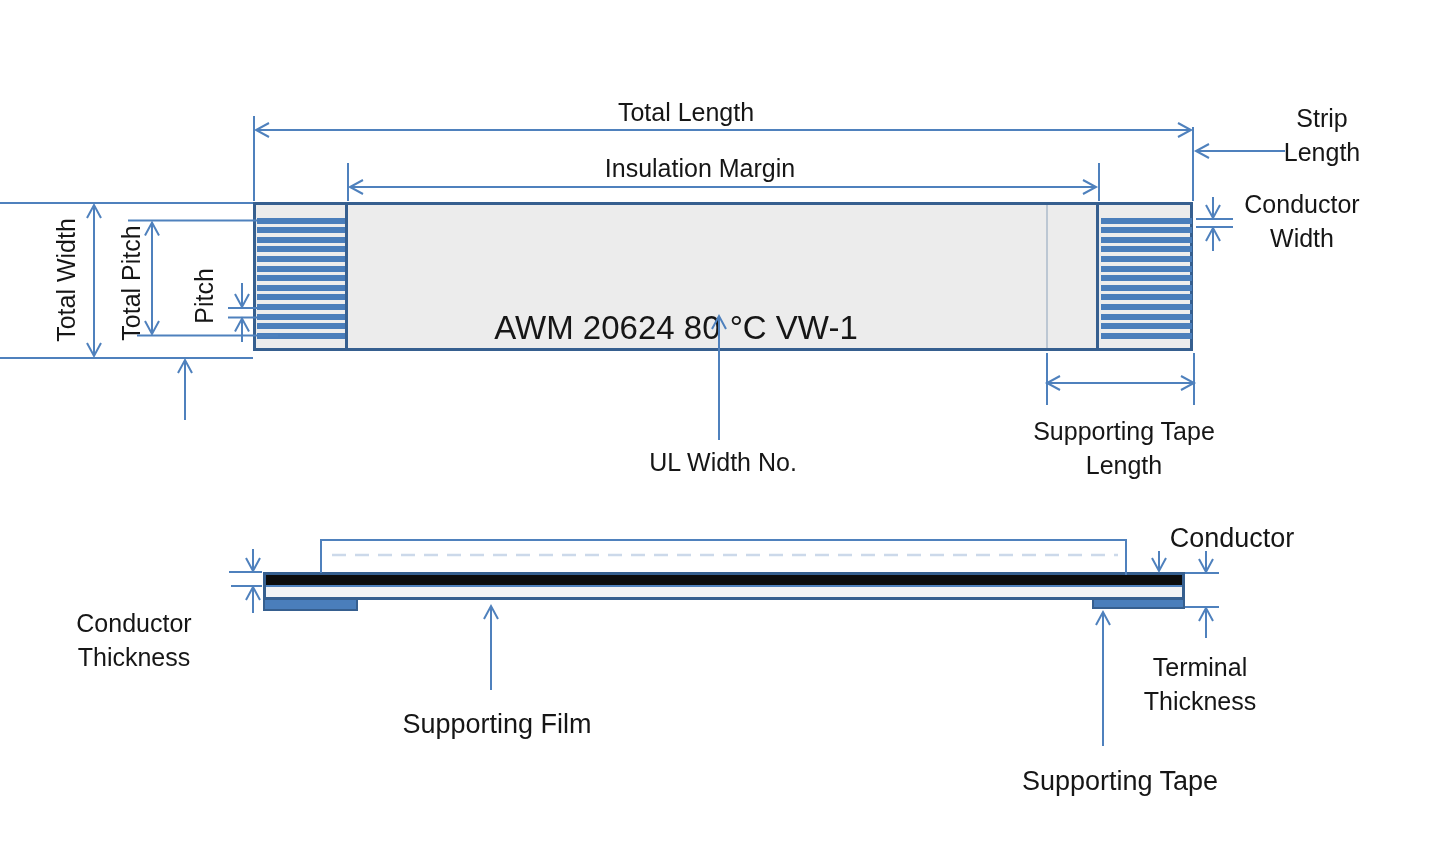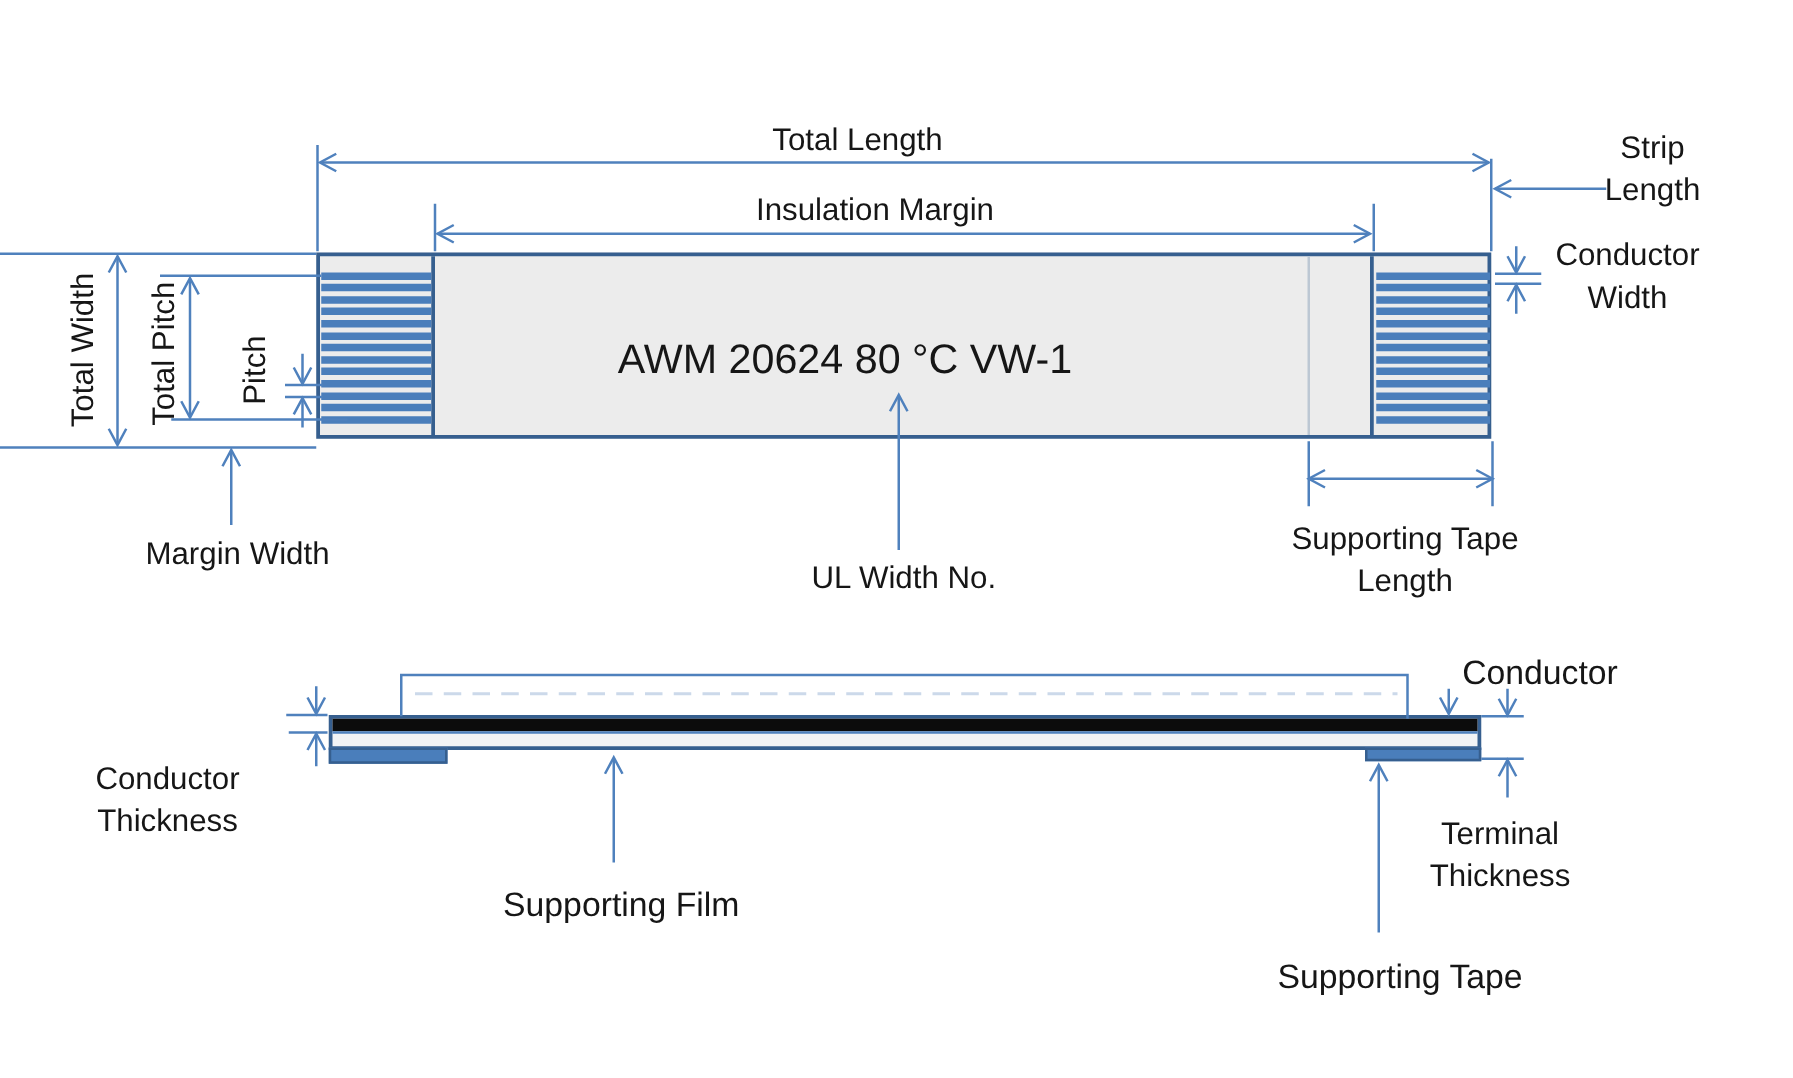--- a/index.html
+++ b/index.html
@@ -14,21 +14,21 @@
   .lbl{
     position:absolute;
     transform:translate(-50%,-50%);
     font-size:25px;
     color:#161616;
     white-space:pre-line;
     text-align:center;
     line-height:34px;
   }
   .lbl.rot{transform:translate(-50%,-50%) rotate(-90deg);white-space:nowrap;}
-  .lbl.big{font-size:33px;line-height:38px;}
+  .lbl.big{font-size:33px;line-height:38px;margin-top:41px;}
   .lbl.med{font-size:27px;}
   
   .cable{
     position:absolute;left:253px;top:202px;width:940px;height:149px;
     box-sizing:border-box;border:3px solid var(--edge);
     background:var(--body);
   }
   .sep{position:absolute;top:0;width:3px;height:100%;background:var(--edge);}
   .tapeline{position:absolute;top:0;width:2px;height:100%;background:var(--tapeline);}
   .stripe{position:absolute;height:6px;background:var(--stripe);}
@@ -98,21 +98,20 @@
   <div class="lbl big" style="left:676px;top:287px">AWM 20624 80 °C VW-1</div>
 
   <div class="lbl" style="left:686px;top:112px">Total Length</div>
   <div class="lbl" style="left:700px;top:168px">Insulation Margin</div>
   <div class="lbl" style="left:1322px;top:135px">Strip Length</div>
   <div class="lbl" style="left:1302px;top:221px">Conductor
 Width</div>
   <div class="lbl rot" style="left:66px;top:280px">Total Width</div>
   <div class="lbl rot" style="left:131px;top:283px">Total Pitch</div>
   <div class="lbl rot" style="left:204px;top:296px">Pitch</div>
-  <div class="lbl" style="left:190px;top:443px">Margin Width</div>
   <div class="lbl" style="left:723px;top:462px">UL Width No.</div>
   <div class="lbl" style="left:1124px;top:448px">Supporting Tape
 Length</div>
 
   <div class="sv-body">
     <div class="sv-black"></div>
     <div class="sv-blueline"></div>
   </div>
   <div class="sv-tape left"></div>
   <div class="sv-tape right"></div>

